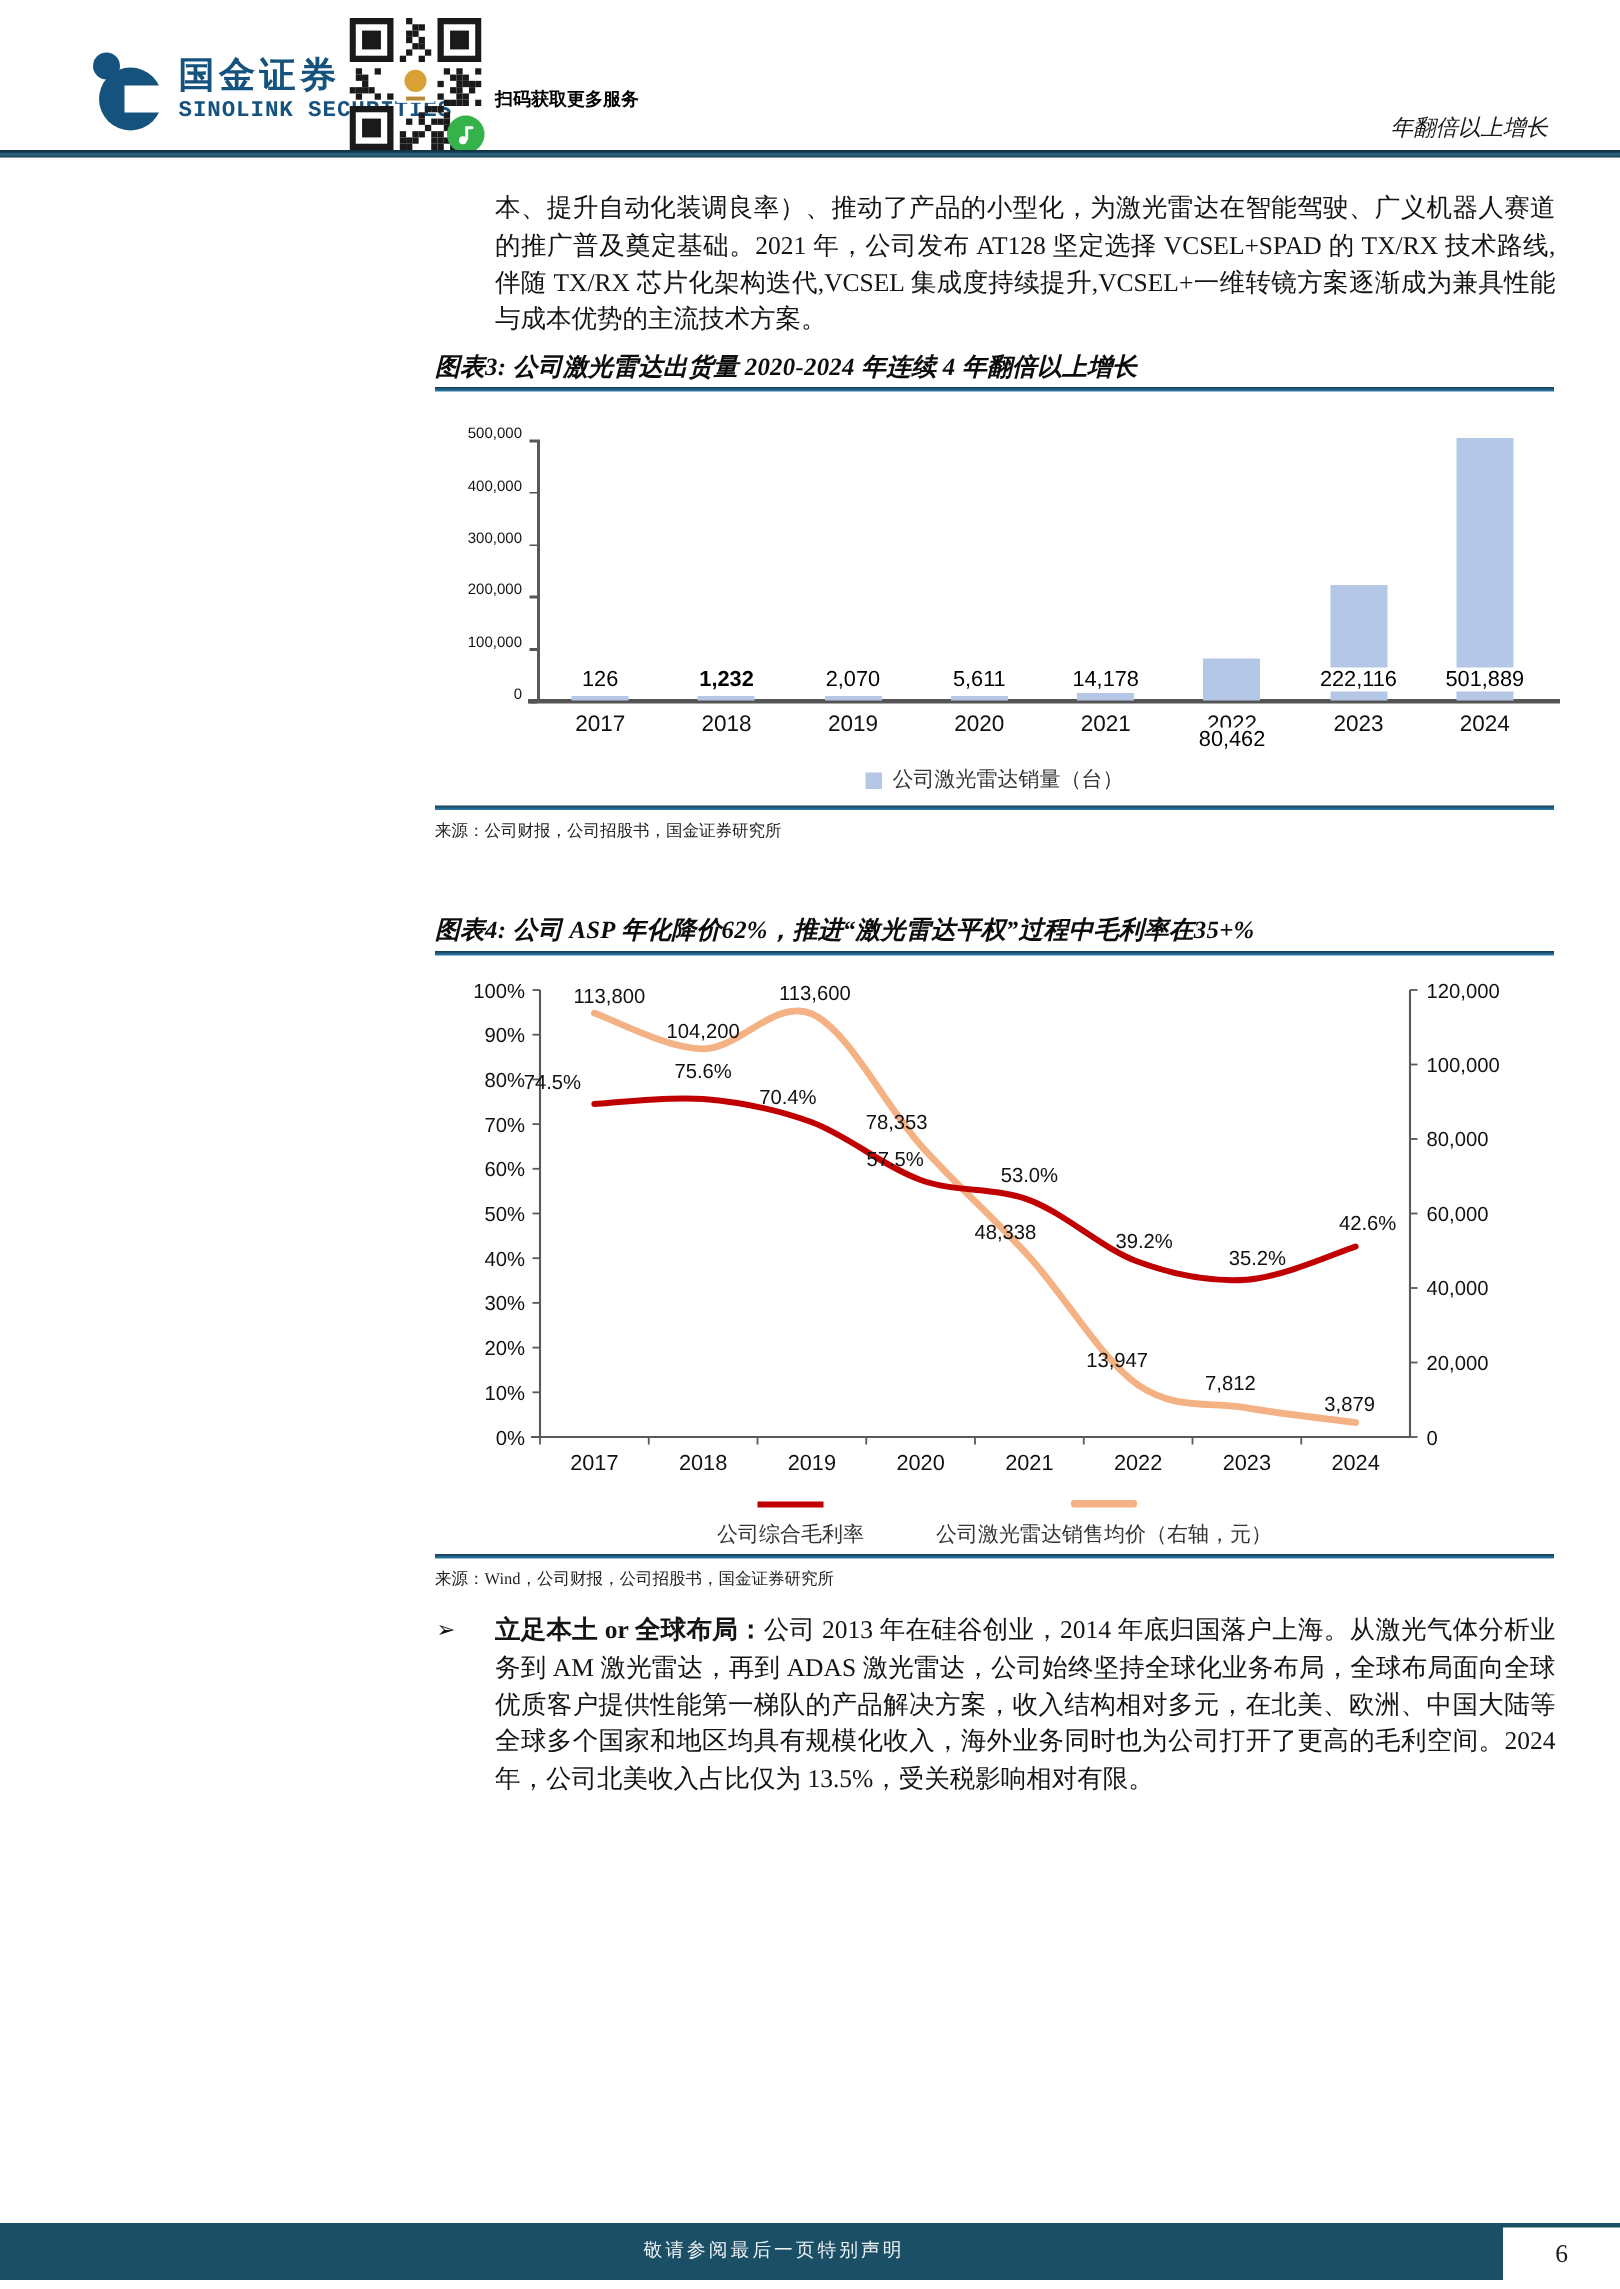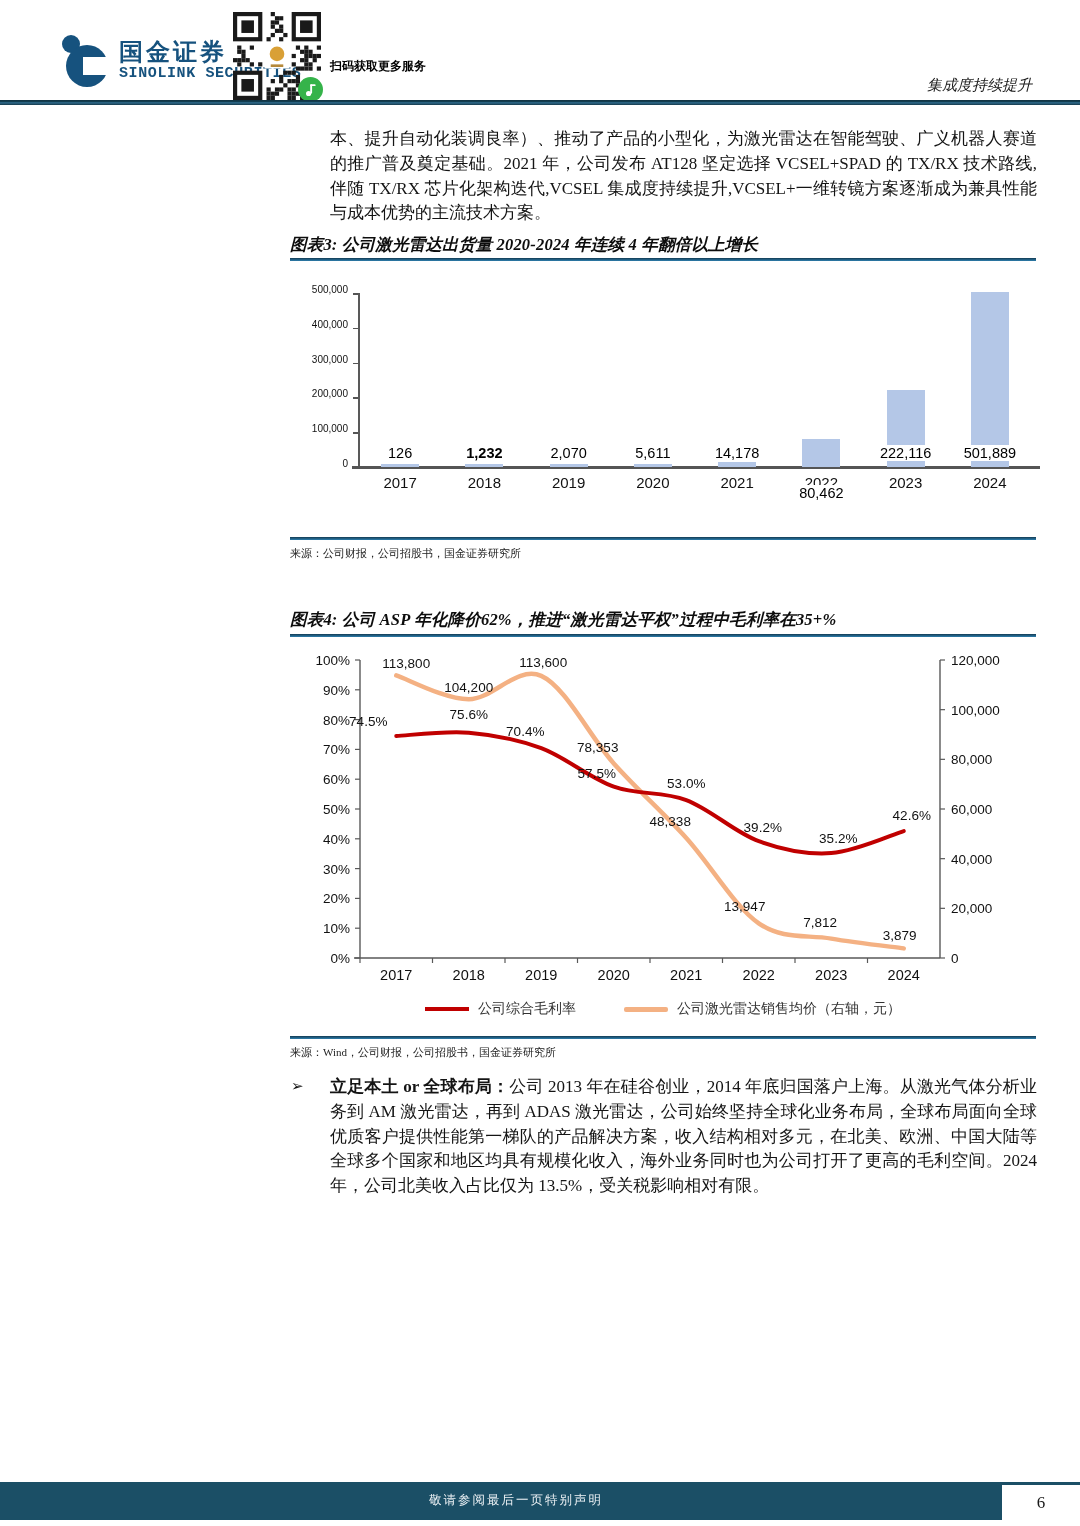--- a/index.html
+++ b/index.html
@@ -1,20 +1,20 @@
 <!DOCTYPE html>
 <html><head>
 <meta charset="utf-8">
 <style>
   html,body{margin:0;padding:0;background:#888;}
   .page{position:relative;width:1080px;height:1526px;margin:0 auto;background:#fff;overflow:hidden;
         font-family:"Liberation Serif","DejaVu Serif",serif;color:#111;}
   
   .logo-wrap{position:absolute;left:57px;top:33px;display:flex;align-items:center;gap:8px;}
-  .logo-text-cn{font-family:Liberation Serif, serif;font-weight:bold;font-size:24px;
+  .logo-text-cn{font-family:Liberation Mono, monospace;font-weight:bold;font-size:24px;
                 color:#16527e;letter-spacing:3px;line-height:1.05;}
   .logo-text-en{font-family:Liberation Mono, monospace;font-weight:bold;font-size:15px;
                 color:#16527e;letter-spacing:0.6px;}
   .qr-wrap{position:absolute;left:233px;top:12px;width:88px;height:88px;}
   .qr-green{position:absolute;right:-2px;bottom:-2px;width:25px;height:25px;border-radius:50%;
             background:#35b34a;display:flex;align-items:center;justify-content:center;}
   .qr-caption{position:absolute;left:330px;top:58px;font-family:"Liberation Sans","DejaVu Sans",sans-serif;
               font-weight:bold;font-size:12px;color:#000;}
   .report-type{position:absolute;right:48px;top:76px;font-size:15px;font-style:italic;color:#1a1a1a;}
   .header-rule{position:absolute;left:0;top:100px;width:1080px;height:5px;
@@ -46,21 +46,21 @@
   .c3 .cat{position:absolute;top:208px;text-align:center;font-size:15px;color:#111;}
   .legend3{position:absolute;left:290px;top:511px;width:746px;display:flex;justify-content:center;
            align-items:center;gap:7px;font-family:"Liberation Sans","DejaVu Sans",sans-serif;
            font-size:14px;color:#333;}
   .legend3 .sw{width:11px;height:11px;background:#b4c7e7;}
   
   .c4{position:absolute;left:290px;top:644px;width:746px;height:348px;}
   .legend4{position:absolute;left:290px;top:1000px;width:746px;display:flex;justify-content:center;
            align-items:center;gap:48px;font-family:"Liberation Sans","DejaVu Sans",sans-serif;
            font-size:14px;color:#333;}
-  .legend4 .item{display:flex;align-items:center;gap:9px;}
+  .legend4 .item{display:flex;align-items:center;gap:9px;flex-direction:column;}
   .legend4 .lsw-red{width:44px;height:4px;background:#c00000;}
   .legend4 .lsw-org{width:44px;height:5px;background:#f4b183;border-radius:2px;}
   
   .footer-bar{position:absolute;left:0;top:1482px;width:1080px;height:38px;background:#1b4f66;}
   .footer-text{position:absolute;left:0;right:48px;top:1492px;text-align:center;color:#eef3f6;
                font-size:12.5px;letter-spacing:2px;}
   .page-box{position:absolute;right:0;top:1482px;width:78px;height:38px;background:#fff;
             border-top:3px solid #1b4f66;box-sizing:border-box;display:flex;align-items:center;
             justify-content:center;font-size:17px;color:#1a1a1a;}
 </style>
@@ -184,21 +184,21 @@
       </svg>
     <div class="qr-green">
       <svg width="14" height="16" viewBox="0 0 14 16">
         <circle cx="4.6" cy="11.5" r="2.6" fill="#fff"></circle>
         <rect x="6.2" y="2.2" width="1.9" height="9.4" rx="0.9" fill="#fff"></rect>
         <rect x="6.2" y="2.2" width="5.4" height="1.9" rx="0.9" fill="#fff"></rect>
       </svg>
     </div>
   </div>
   <div class="qr-caption">扫码获取更多服务</div>
-  <div class="report-type">集成度持续提升</div>
+  <div class="report-type">年翻倍以上增长</div>
   <div class="header-rule"></div>
 
   <div class="intro">本、提升自动化装调良率）、推动了产品的小型化，为激光雷达在智能驾驶、广义机器人赛道的推广普及奠定基础。2021 年，公司发布 AT128 坚定选择 VCSEL+SPAD 的 TX/RX 技术路线,伴随 TX/RX 芯片化架构迭代,VCSEL 集成度持续提升,VCSEL+一维转镜方案逐渐成为兼具性能与成本优势的主流技术方案。</div>
 
   <div class="fig-title" style="top:234px;">图表3: 公司激光雷达出货量 2020-2024 年连续 4 年翻倍以上增长</div>
   <div class="fig-rule" style="top:258px;"></div>
   <div class="c3" id="chart3">
     <div class="vaxis"></div>
     <div class="xaxis"></div>
   <div class="ylab" style="top: 18px;">500,000</div>
@@ -231,20 +231,24 @@
       <div class="bar" style="left: 512.375px; width: 38px; top: 172.999px; height: 28.0008px;"></div>
       <div class="blab" style="left: 489.25px; width: 84.25px; top: 179px; margin-top: 40px;"><span>80,462</span></div>
       <div class="cat" style="left: 489.25px; width: 84.25px;">2022</div>
       <div class="bar" style="left: 596.625px; width: 38px; top: 123.704px; height: 77.2964px;"></div>
       <div class="blab" style="left: 573.5px; width: 84.25px; top: 179px;"><span>222,116</span></div>
       <div class="cat" style="left: 573.5px; width: 84.25px;">2023</div>
       <div class="bar" style="left: 680.875px; width: 38px; top: 26.3426px; height: 174.657px;"></div>
       <div class="blab" style="left: 657.75px; width: 84.25px; top: 179px;"><span>501,889</span></div>
       <div class="cat" style="left: 657.75px; width: 84.25px;">2024</div>
     </div>
+  <div class="legend3">
+    <span class="sw"></span>
+    <span>公司激光雷达销量（台）</span>
+  </div>
   <div class="fig-rule" style="top:537px;height:2.5px;"></div>
   <div class="fig-source" style="top:546px;">来源：公司财报，公司招股书，国金证券研究所</div>
 
   <div class="fig-title" style="top:609px;">图表4: 公司 ASP 年化降价62%，推进“激光雷达平权”过程中毛利率在35+%</div>
   <div class="fig-rule" style="top:634px;"></div>
   <div class="c4">
     <svg id="fig4-svg" width="746" height="348" viewBox="0 0 746 348" style="font-family:'Liberation Sans','DejaVu Sans',sans-serif;">
         <line x1="70" y1="16" x2="70" y2="314" stroke="#595959" stroke-width="1.4"></line>
         <line x1="650" y1="16" x2="650" y2="314" stroke="#595959" stroke-width="1.4"></line>
         <line x1="64" y1="314" x2="650" y2="314" stroke="#595959" stroke-width="1.4"></line>

